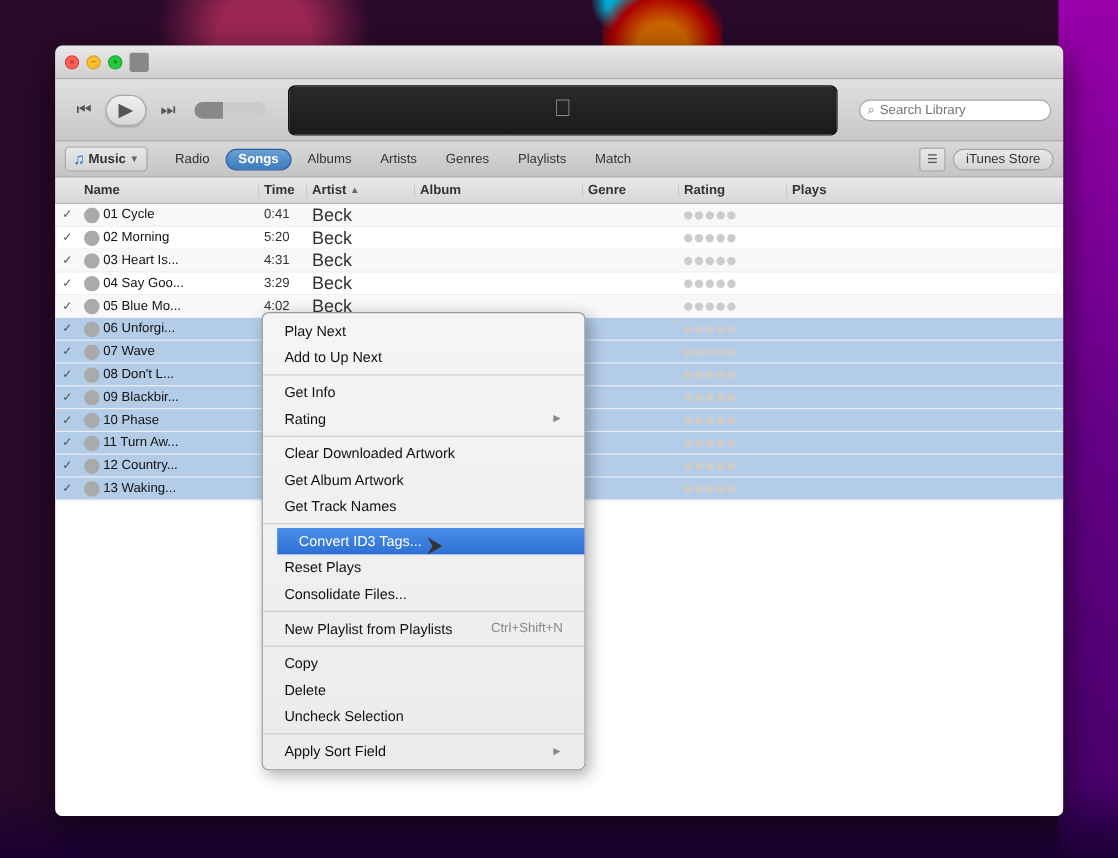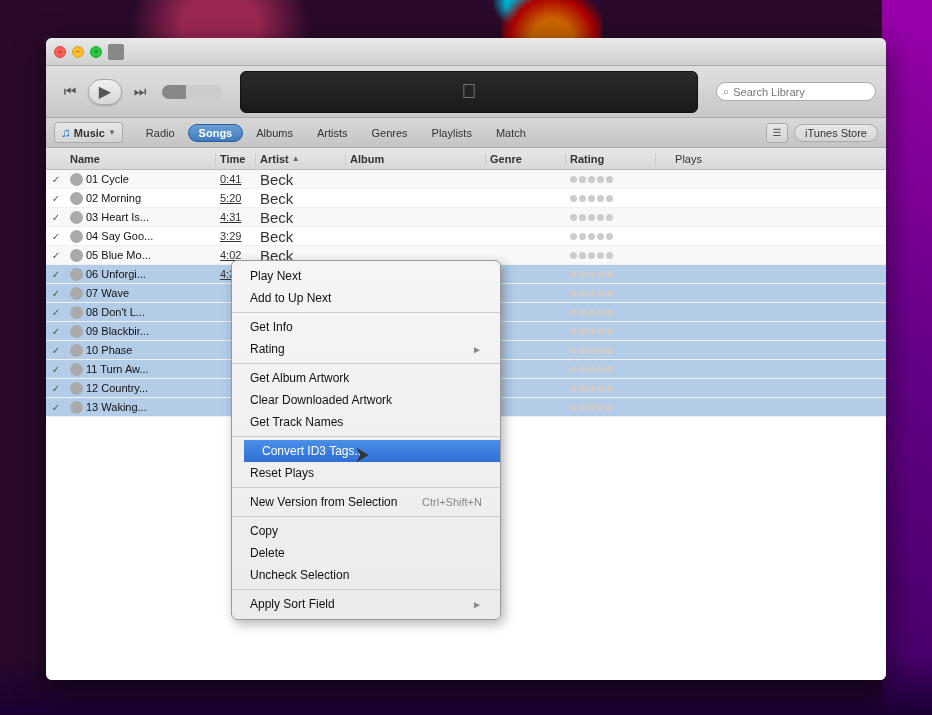--- a/index.html
+++ b/index.html
@@ -221,21 +221,21 @@
       align-items: center;
       flex-shrink: 0;
     }
     .th-check { width: 20px; flex-shrink: 0; }
     .th-name { width: 150px; padding: 0 4px; font-weight: bold; font-size: 11px; color: #333; border-right: 1px solid #ccc; }
     .th-time { width: 40px; padding: 0 4px; font-weight: bold; font-size: 11px; color: #333; border-right: 1px solid #ccc; }
     .th-artist { width: 90px; padding: 0 4px; font-weight: bold; font-size: 11px; color: #333; border-right: 1px solid #ccc; display: flex; align-items: center; gap: 3px; }
     .th-album { width: 140px; padding: 0 4px; font-weight: bold; font-size: 11px; color: #333; border-right: 1px solid #ccc; }
     .th-genre { width: 80px; padding: 0 4px; font-weight: bold; font-size: 11px; color: #333; border-right: 1px solid #ccc; }
     .th-rating { width: 90px; padding: 0 4px; font-weight: bold; font-size: 11px; color: #333; border-right: 1px solid #ccc; }
-    .th-plays { width: 50px; padding: 0 4px; font-weight: normal; font-size: 11px; color: #333; text-align: right; }
+    .th-plays { width: 50px; padding: 0 4px; font-weight: bold; font-size: 11px; color: #333; }
     .sort-arrow { font-size: 8px; color: #666; }
 
     
     .content-area {
       flex: 1;
       background: white;
       overflow-y: auto;
       position: relative;
     }
 
@@ -243,34 +243,34 @@
     .track-row {
       height: 19px;
       display: flex;
       align-items: center;
       border-bottom: 1px solid #f0f0f0;
     }
     .track-row:nth-child(odd) { background: #f8f8f8; }
     .track-row.selected { background: #b3cce8; }
     .td-check { width: 20px; text-align: center; color: #555; font-size: 10px; flex-shrink: 0; }
     .td-name { width: 150px; padding: 0 4px; font-size: 11px; color: #111; overflow: hidden; white-space: nowrap; display: flex; align-items: center; gap: 3px; }
-    .td-time { width: 40px; padding: 0 4px; font-size: 11px; color: #333; text-decoration: underline; }
+    .td-time { width: 40px; padding: 0 4px; font-size: 11px; color: #333; }
     .td-artist { width: 90px; padding: 0 4px; font-size: 15px; color: #333; overflow: hidden; white-space: nowrap; }
     .td-album { width: 140px; padding: 0 4px; font-size: 11px; color: #333; }
     .td-genre { width: 80px; padding: 0 4px; font-size: 11px; color: #333; }
     .td-rating { width: 90px; padding: 0 4px; }
     .td-plays { width: 50px; padding: 0 4px; font-size: 11px; color: #333; }
     .rating-dots { display: flex; gap: 2px; }
     .dot { width: 7px; height: 7px; border-radius: 50%; background: #ccc; }
 
     
     .context-menu {
       position: absolute;
       top: 90px;
-      left: 185px;
+      left: 172px;
       width: 270px;
       background: linear-gradient(to bottom, #f5f5f5, #ebebeb);
       border: 1px solid #999;
       border-radius: 6px;
       box-shadow: 3px 4px 12px rgba(0,0,0,0.3);
       z-index: 100;
       padding: 4px 0;
     }
     .menu-item {
       height: 22px;
@@ -680,38 +680,41 @@
         <div class="menu-separator"></div>
         <div class="menu-item">
           <span>Get Info</span>
         </div>
         <div class="menu-item">
           <span>Rating</span>
           <span class="menu-arrow">►</span>
         </div>
         <div class="menu-separator"></div>
         <div class="menu-item">
+          <span>Clear Downloaded Artwork</span>
+        </div>
+        <div class="menu-item">
           <span>Get Album Artwork</span>
-        </div>
-        <div class="menu-item">
-          <span>Clear Downloaded Artwork</span>
         </div>
         <div class="menu-item">
           <span>Get Track Names</span>
         </div>
         <div class="menu-separator"></div>
         <div class="menu-item highlighted">
           <span>Convert ID3 Tags...</span>
         </div>
         <div class="menu-item">
           <span>Reset Plays</span>
         </div>
+        <div class="menu-item">
+          <span>Consolidate Files...</span>
+        </div>
         <div class="menu-separator"></div>
         <div class="menu-item">
-          <span>New Version from Selection</span>
+          <span>New Playlist from Playlists</span>
           <span class="menu-item-shortcut">Ctrl+Shift+N</span>
         </div>
         <div class="menu-separator"></div>
         <div class="menu-item">
           <span>Copy</span>
         </div>
         <div class="menu-item">
           <span>Delete</span>
         </div>
         <div class="menu-item">

